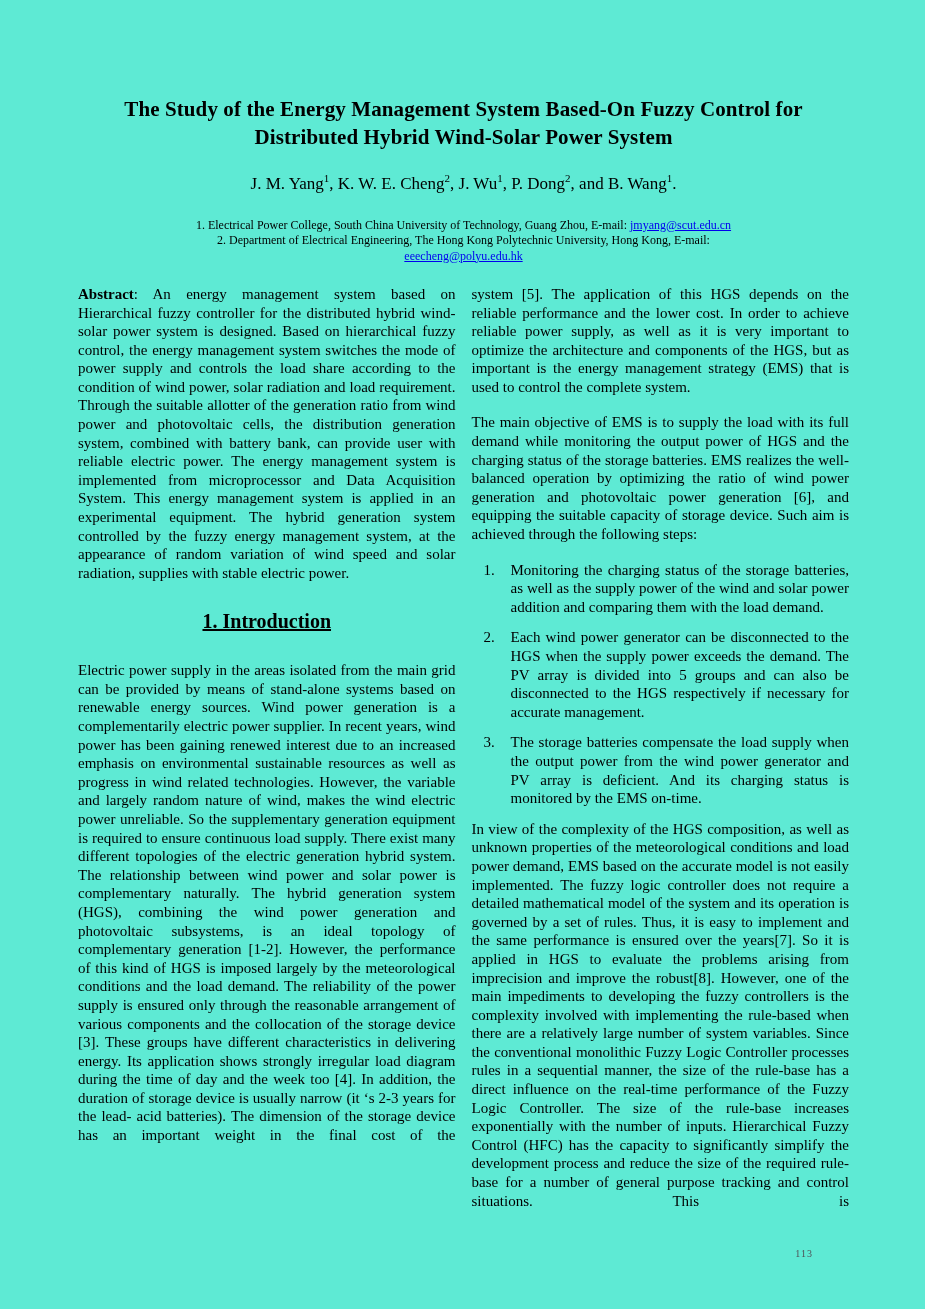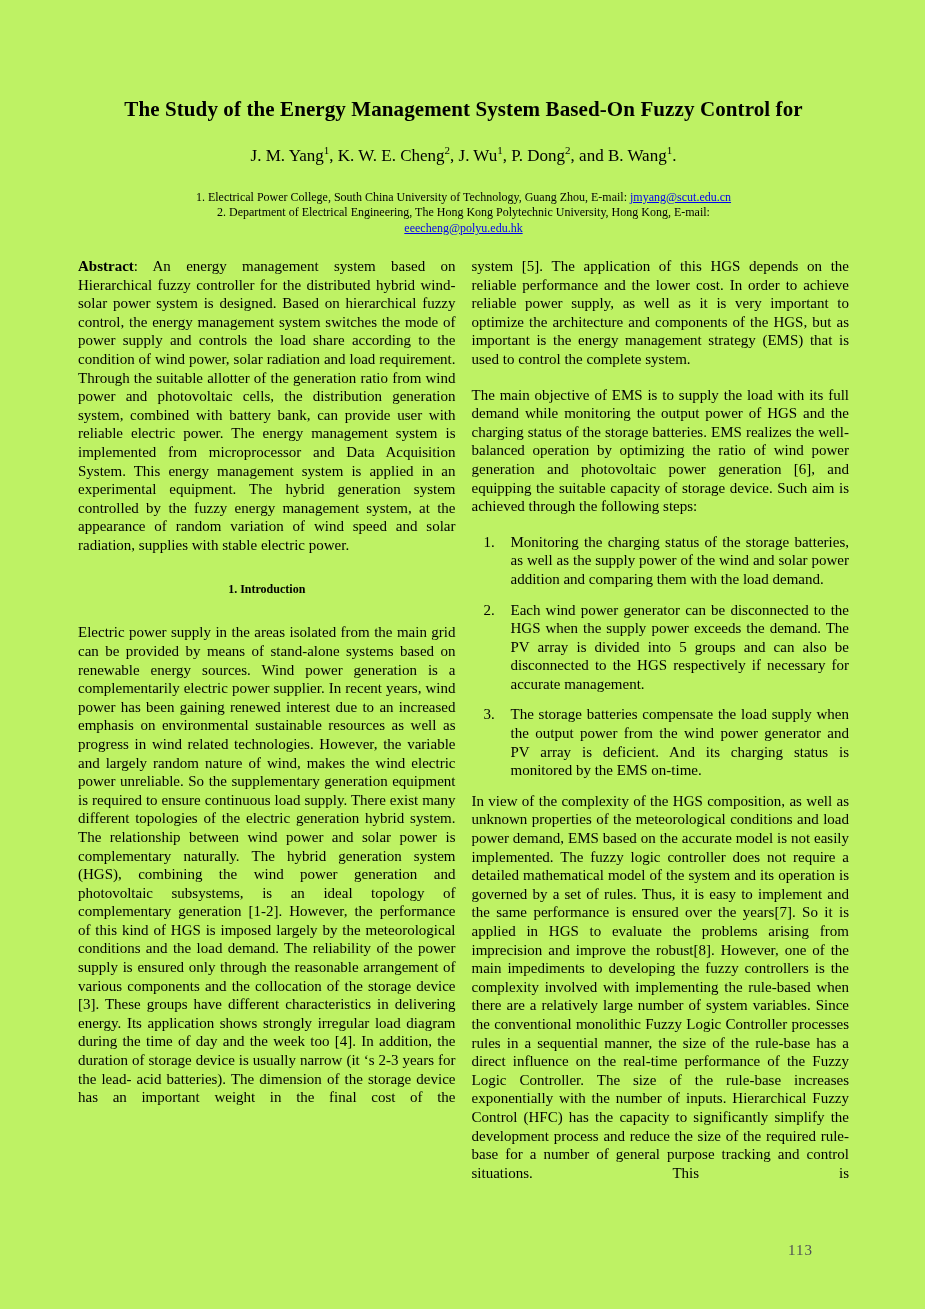--- a/index.html
+++ b/index.html
@@ -14,21 +14,21 @@
     color: #000000;
     position: relative;
     overflow: hidden;
   }
   .page {
     position: relative;
     width: 925px;
     height: 1309px;
     box-sizing: border-box;
     padding: 96px 76px 0 78px;
-    background: #bef264;
+    background: #5eead4;
   }
   .title {
     text-align: center;
     font-weight: bold;
     font-size: 21px;
     line-height: 1.33;
     letter-spacing: 0.1px;
   }
   .authors {
     text-align: center;
@@ -63,57 +63,59 @@
   }
   .col p {
     margin: 0 0 17px 0;
     text-align: justify;
   }
   .col p.cont {
     text-align-last: justify;
     margin-bottom: 0;
   }
   .section-heading {
-    font-size: 12px;
+    font-size: 20px;
     font-weight: bold;
     text-align: center;
     margin: 27px 0 27px 0;
+    text-decoration: underline;
   }
   .steps {
     margin: 0 0 6px 0;
   }
   .step {
     display: flex;
     margin-bottom: 12px;
   }
   .step .num {
     flex: 0 0 27px;
     margin-left: 12px;
   }
   .step .stext {
     flex: 1 1 auto;
     text-align: justify;
   }
   .pagenum {
     position: absolute;
     right: 112px;
     bottom: 50px;
-    font-size: 15px;
+    font-size: 10px;
     color: #4f4f55;
     letter-spacing: 1px;
   }
   b.lead { font-weight: bold; }
 </style>
 </head>
 <body>
 
 <div class="page">
 
   <div class="title">
     <div>The Study of the Energy Management System Based-On Fuzzy Control for</div>
+    <div>Distributed Hybrid Wind-Solar Power System</div>
   </div>
 
   <div class="authors"><span>J. M. Yang</span><sup>1</sup><span>, K. W. E. Cheng</span><sup>2</sup><span>, J. Wu</span><sup>1</sup><span>, P. Dong</span><sup>2</sup><span>, and B. Wang</span><sup>1</sup><span>.</span></div>
 
   <div class="affils">
     <div><span>1. Electrical Power College, South China University of Technology, Guang Zhou, E-mail: </span><a class="email">jmyang@scut.edu.cn</a></div>
     <div><span>2. Department of Electrical Engineering, The Hong Kong Polytechnic University, Hong Kong, E-mail:</span></div>
     <div><a class="email">eeecheng@polyu.edu.hk</a></div>
   </div>
 

